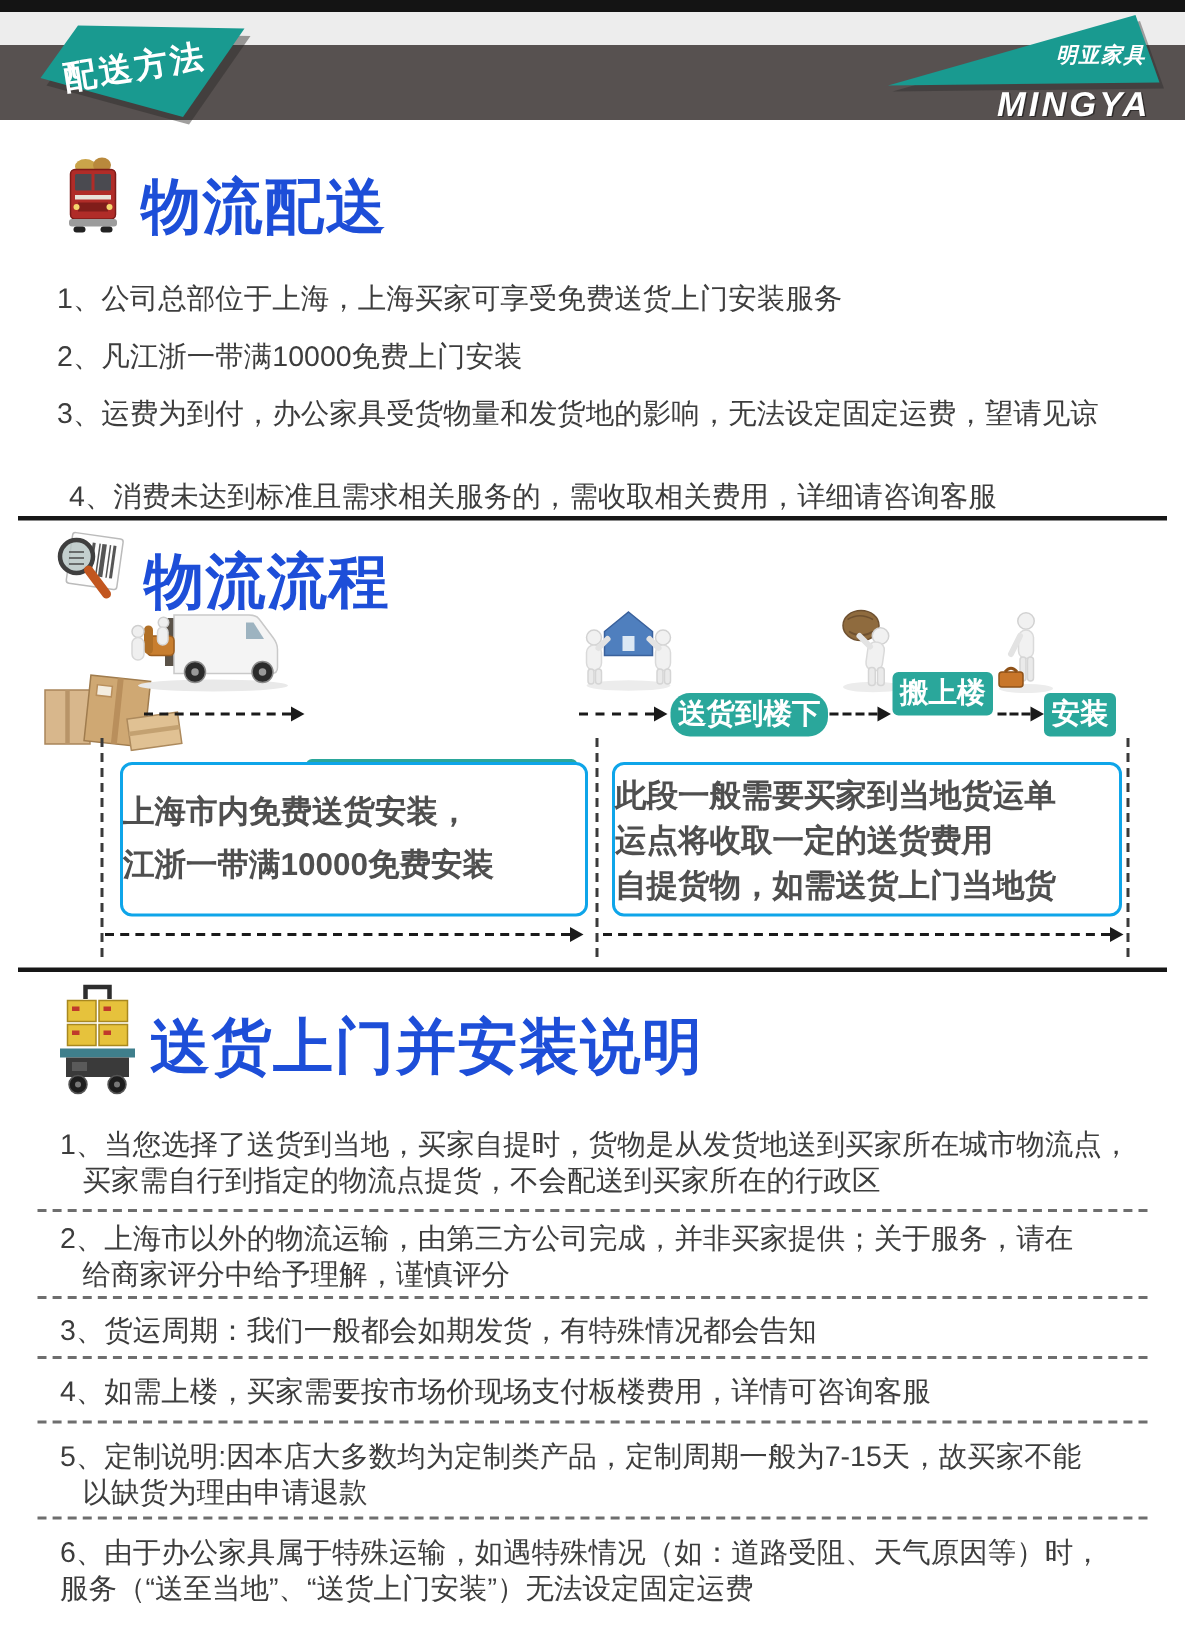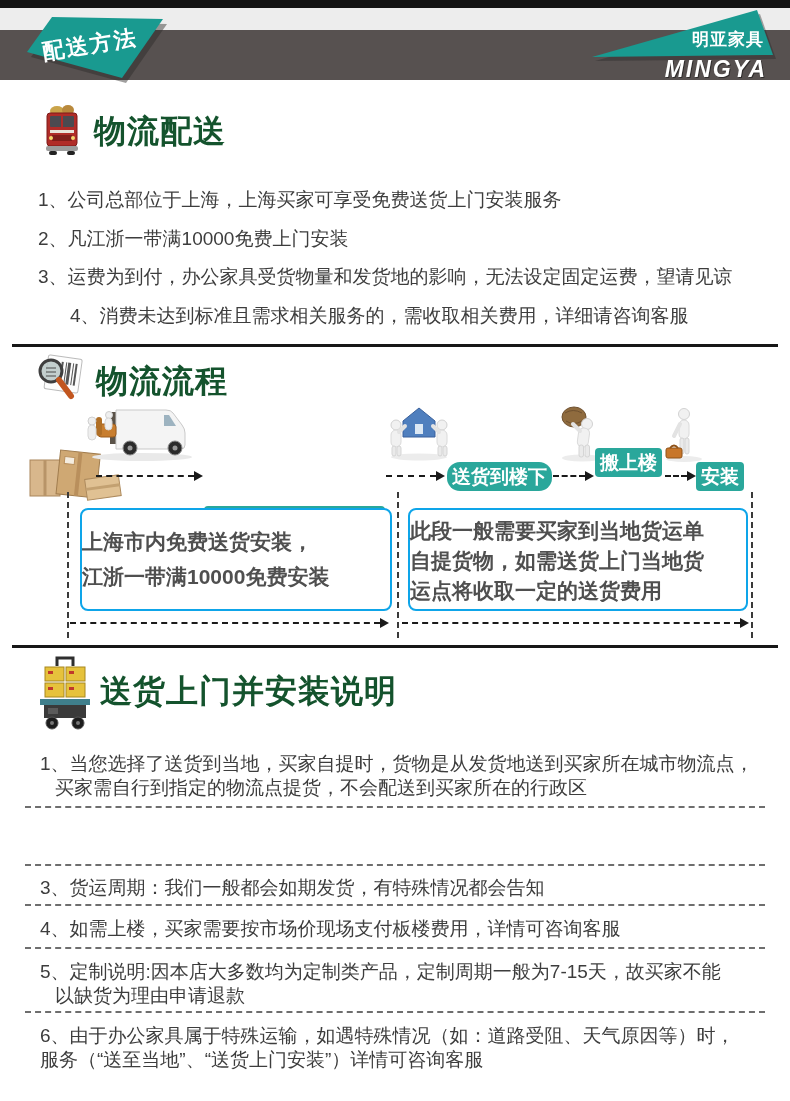--- a/index.html
+++ b/index.html
@@ -2,35 +2,35 @@
 <html><head>
 <meta charset="utf-8">
 <style>
   html,body{margin:0;padding:0;background:#fff;}
   .page{position:relative;width:790px;height:1101px;background:#fff;overflow:hidden;
         font-family:"Liberation Sans","DejaVu Sans",sans-serif;}
   .abs{position:absolute;}
   .topbar{left:0;top:0;width:790px;height:8px;background:#141414;}
   .topstrip{left:0;top:8px;width:790px;height:22px;background:#ededed;}
   .band{left:0;top:30px;width:790px;height:50px;background:#575150;}
-  .sec-title{color:#14532d;font-size:32px;font-weight:bold;letter-spacing:1px;white-space:nowrap;}
+  .sec-title{color:#1d4ed8;font-size:40px;font-weight:bold;letter-spacing:1px;white-space:nowrap;}
   .li{font-size:19px;font-weight:normal;color:#3d3d3d;white-space:nowrap;line-height:24px;}
   .li .l2{margin-left:15px;}
   .li .l2.noindent{margin-left:0;}
   .sep{left:12px;width:766px;height:3px;background:#171717;}
   .step{background:#2aa79b;color:#fff;font-weight:bold;font-size:19px;line-height:29px;height:29px;
         padding:0 5px;border-radius:4px;white-space:nowrap;text-align:center;}
   .harrow{height:0;border-top:2px dashed #1a1a1a;}
   .harrow::after{content:"";position:absolute;right:-9px;top:-6px;width:0;height:0;
         border-left:9px solid #1a1a1a;border-top:5px solid transparent;border-bottom:5px solid transparent;}
   .vdash{width:0;border-left:2px dashed #3a3a3a;}
   .note{background:#fff;border:2px solid #0ea5e9;border-radius:8px;text-align:left;
         font-weight:bold;color:#4f4f4f;font-size:21px;}
   .divider{height:0;border-top:2px dashed #555;opacity:.85;}
-  .brand-cn{color:#fff;font-size:17px;font-weight:bold;letter-spacing:1px;white-space:nowrap;}
+  .brand-cn{color:#fff;font-size:14px;font-weight:bold;letter-spacing:1px;white-space:nowrap;font-style:italic;}
   .brand-en{color:#fff;font-size:23px;font-weight:bold;font-style:italic;letter-spacing:2px;
         text-shadow:1px 1px 0 rgba(0,0,0,.45);white-space:nowrap;}
 </style>
 </head>
 <body>
 
 <div class="page">
 
   <div class="abs topbar"></div>
   <div class="abs topstrip"></div>
@@ -63,21 +63,21 @@
     <circle cx="29" cy="34" r="2" fill="#f5d76e"></circle>
     <rect x="2" y="42" width="32" height="5" rx="2" fill="#9c9c9c"></rect>
     <rect x="5" y="47" width="8" height="4" rx="2" fill="#222"></rect>
     <rect x="23" y="47" width="8" height="4" rx="2" fill="#222"></rect>
   </svg>
   <div class="abs sec-title" style="left:94px;top:110px;">物流配送</div>
 
   <div class="abs li" style="left:38px;top:188px;">1、公司总部位于上海，上海买家可享受免费送货上门安装服务</div>
   <div class="abs li" style="left:38px;top:227px;">2、凡江浙一带满10000免费上门安装</div>
   <div class="abs li" style="left:38px;top:265px;">3、运费为到付，办公家具受货物量和发货地的影响，无法设定固定运费，望请见谅</div>
-  <div class="abs li" style="left:46px;top:304px;margin-left:24px;">4、消费未达到标准且需求相关服务的，需收取相关费用，详细请咨询客服</div>
+  <div class="abs li" style="left:46px;top:320px;">4、消费未达到标准且需求相关服务的，需收取相关费用，详细请咨询客服</div>
 
   <div class="abs sep" style="top:344px;"></div>
 
   <svg class="abs" style="left:34px;top:354px;" width="50" height="50" viewBox="0 0 50 50">
     <g transform="rotate(8 29 21)">
       <rect x="12" y="3" width="34" height="34" rx="2" fill="#fdfdfd" stroke="#bbb"></rect>
       <g stroke="#555">
         <line x1="27" y1="8" x2="27" y2="30" stroke-width="2"></line>
         <line x1="31" y1="8" x2="31" y2="30" stroke-width="1"></line>
         <line x1="34" y1="8" x2="34" y2="30" stroke-width="3"></line>
@@ -179,22 +179,22 @@
   <div class="abs vdash" style="left:67px;top:492px;height:146px;"></div>
   <div class="abs vdash" style="left:397px;top:492px;height:146px;"></div>
   <div class="abs vdash" style="left:751px;top:492px;height:146px;"></div>
 
   <div class="abs note" style="left:80px;top:508px;width:308px;height:99px;">
     <div style="margin-top:14px;line-height:35px;">上海市内免费送货安装，</div>
     <div style="line-height:35px;">江浙一带满10000免费安装</div>
   </div>
   <div class="abs note" style="left:408px;top:508px;width:336px;height:99px;">
     <div style="margin-top:6px;line-height:30px;">此段一般需要买家到当地货运单</div>
+    <div style="line-height:30px;">运点将收取一定的送货费用</div>
     <div style="line-height:30px;">自提货物，如需送货上门当地货</div>
-    <div style="line-height:30px;">运点将收取一定的送货费用</div>
   </div>
 
   <div class="abs harrow" style="left:70px;top:622px;width:310px;"></div>
   <div class="abs harrow" style="left:402px;top:622px;width:338px;"></div>
 
   <div class="abs sep" style="top:645px;"></div>
 
   <svg class="abs" style="left:38px;top:654px;" width="54" height="78" viewBox="0 0 54 78">
     <path d="M19 12 V4 H35 V12" stroke="#2e2e2e" stroke-width="3" fill="none"></path>
     <g stroke="#a8881f">
@@ -218,36 +218,40 @@
       <circle cx="40" cy="69" r="2" fill="#777"></circle>
   </svg>
   <div class="abs sec-title" style="left:100px;top:670px;">送货上门并安装说明</div>
 
   <div class="abs li" style="left:40px;top:752px;">
     <div>1、当您选择了送货到当地，买家自提时，货物是从发货地送到买家所在城市物流点，</div>
     <div class="l2">买家需自行到指定的物流点提货，不会配送到买家所在的行政区</div>
   </div>
   <div class="abs divider" style="left:25px;top:806px;width:740px;"></div>
 
+  <div class="abs li" style="left:40px;top:815px;">
+    <div>2、上海市以外的物流运输，由第三方公司完成，并非买家提供；关于服务，请在</div>
+    <div class="l2">给商家评分中给予理解，谨慎评分</div>
+  </div>
   <div class="abs divider" style="left:25px;top:864px;width:740px;"></div>
 
   <div class="abs li" style="left:40px;top:876px;">
     <div>3、货运周期：我们一般都会如期发货，有特殊情况都会告知</div>
   </div>
   <div class="abs divider" style="left:25px;top:904px;width:740px;"></div>
 
   <div class="abs li" style="left:40px;top:917px;">
     <div>4、如需上楼，买家需要按市场价现场支付板楼费用，详情可咨询客服</div>
   </div>
   <div class="abs divider" style="left:25px;top:947px;width:740px;"></div>
 
   <div class="abs li" style="left:40px;top:960px;">
     <div>5、定制说明:因本店大多数均为定制类产品，定制周期一般为7-15天，故买家不能</div>
     <div class="l2">以缺货为理由申请退款</div>
   </div>
   <div class="abs divider" style="left:25px;top:1011px;width:740px;"></div>
 
   <div class="abs li" style="left:40px;top:1024px;">
     <div>6、由于办公家具属于特殊运输，如遇特殊情况（如：道路受阻、天气原因等）时，</div>
-    <div class="l2 noindent">服务（“送至当地”、“送货上门安装”）详情可咨询客服</div>
+    <div class="l2 noindent">服务（“送至当地”、“送货上门安装”）无法设定固定运费</div>
   </div>
 
 </div>
 
 </body></html>

